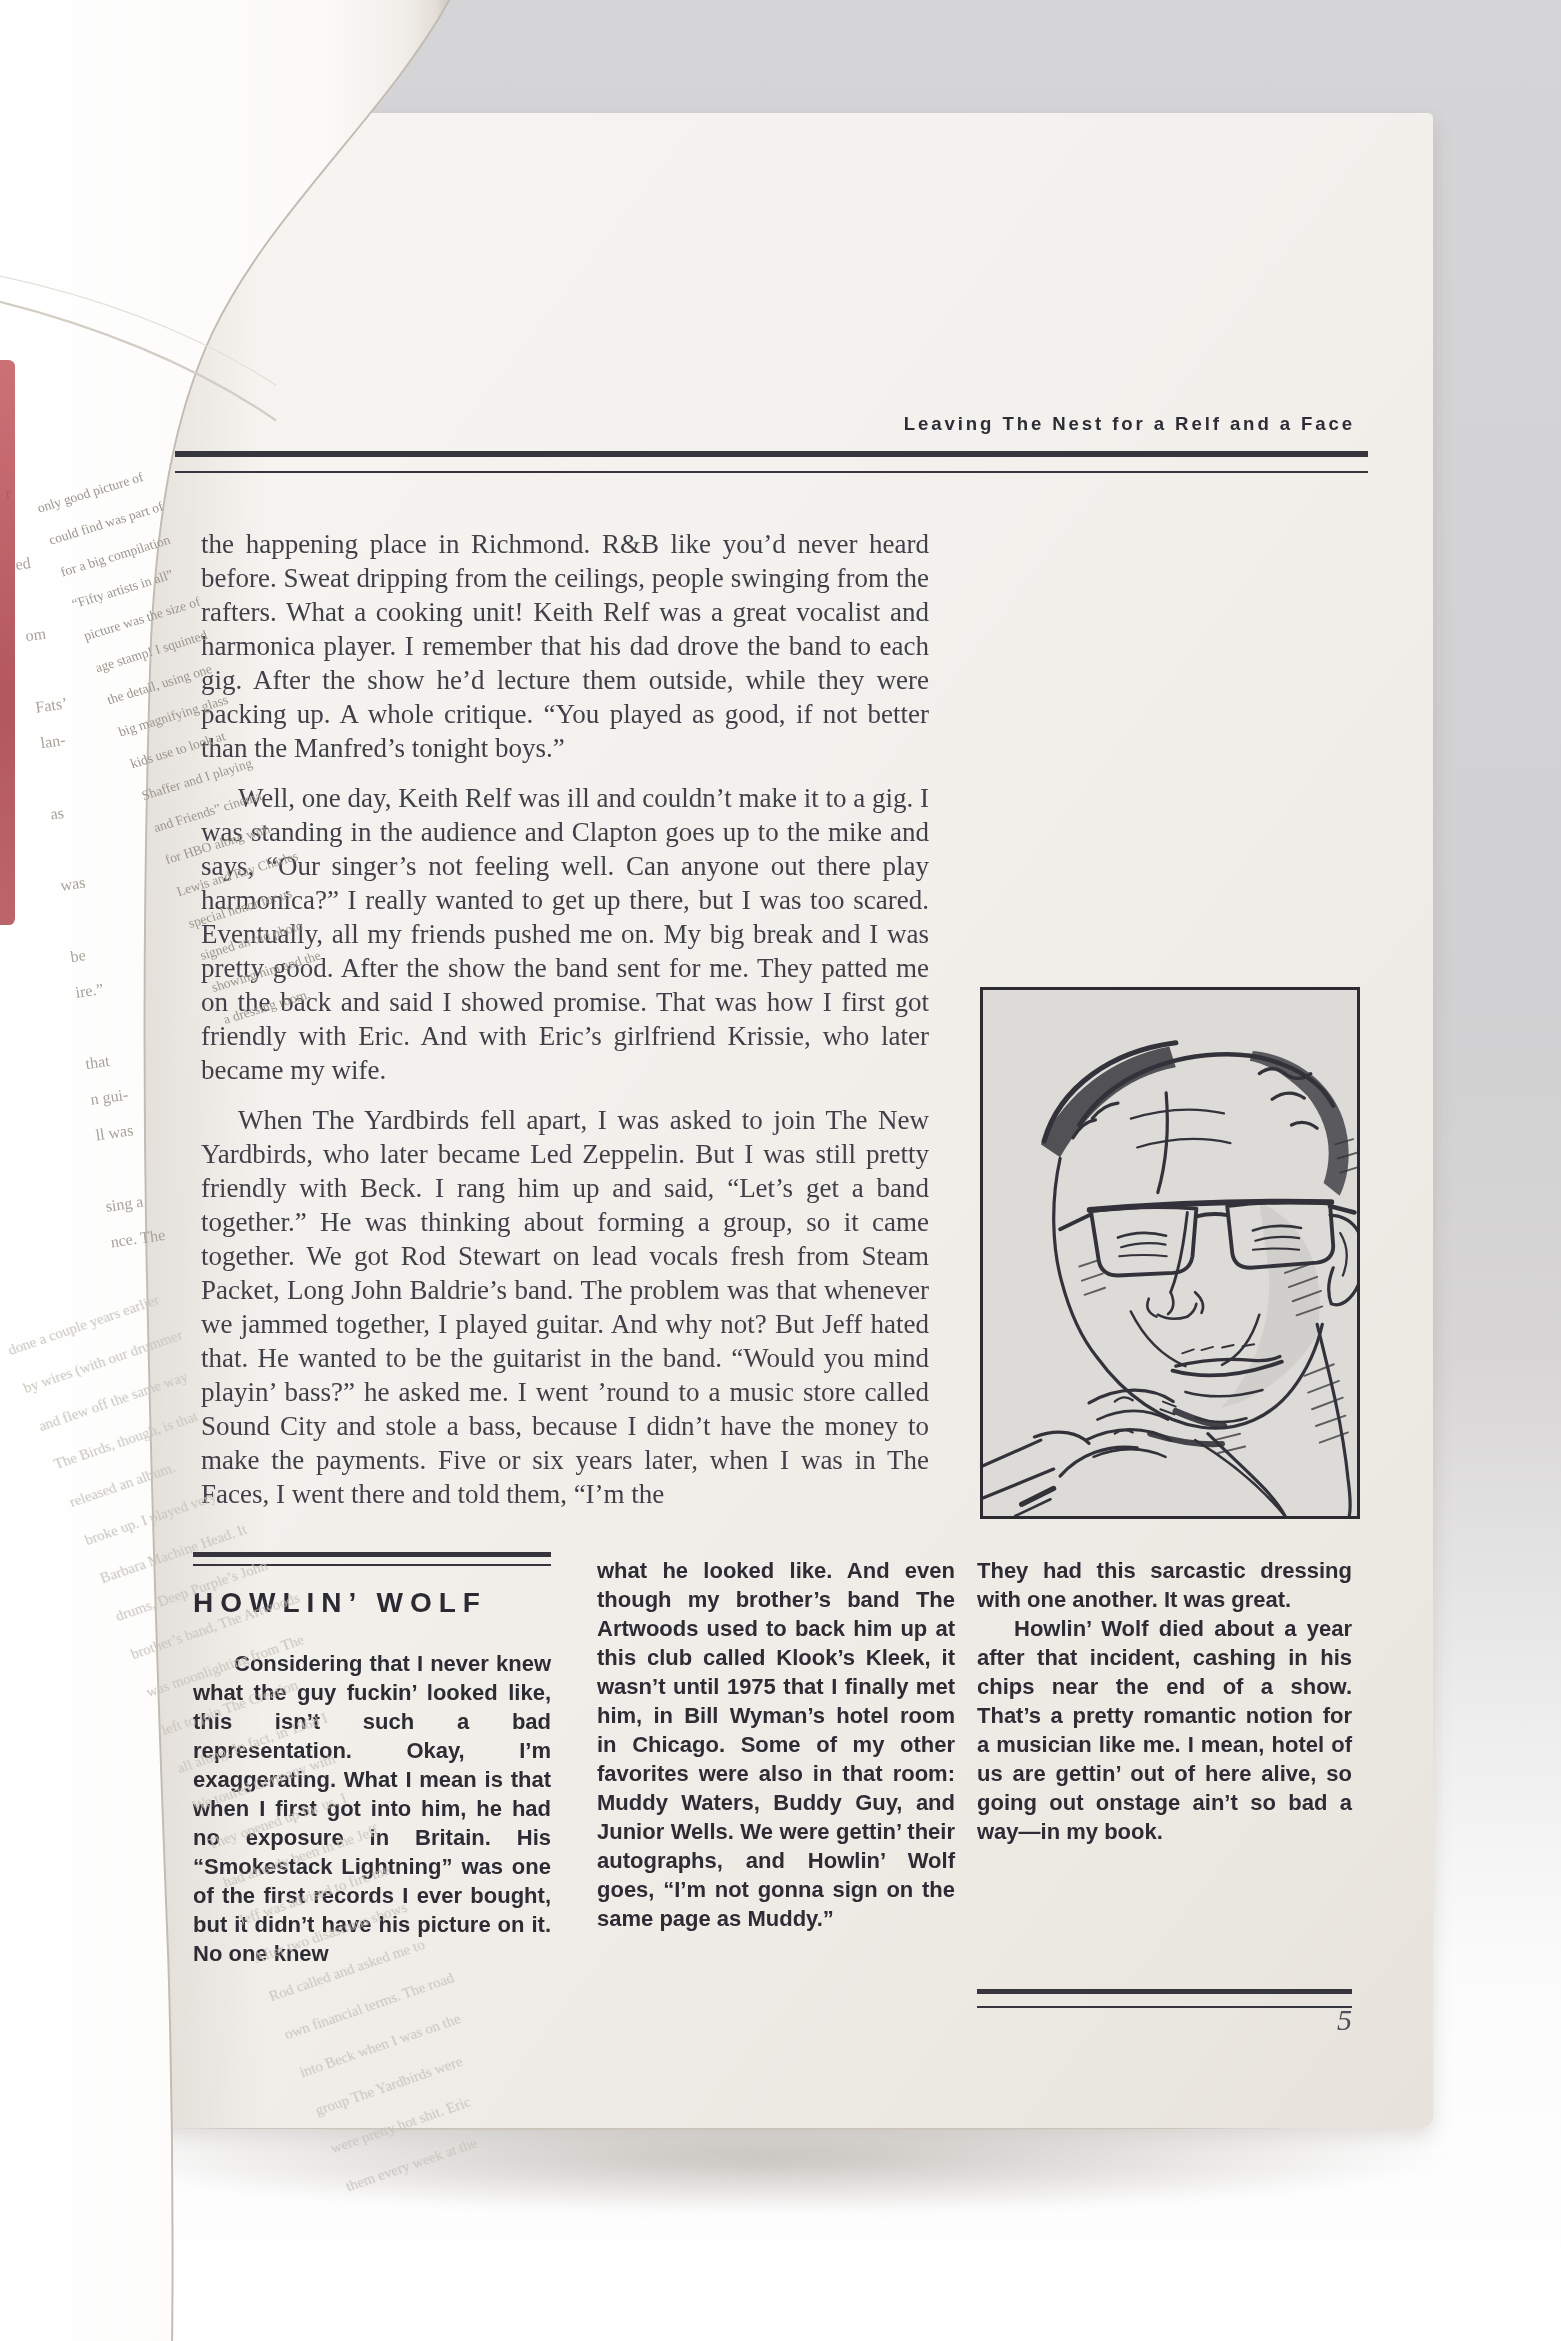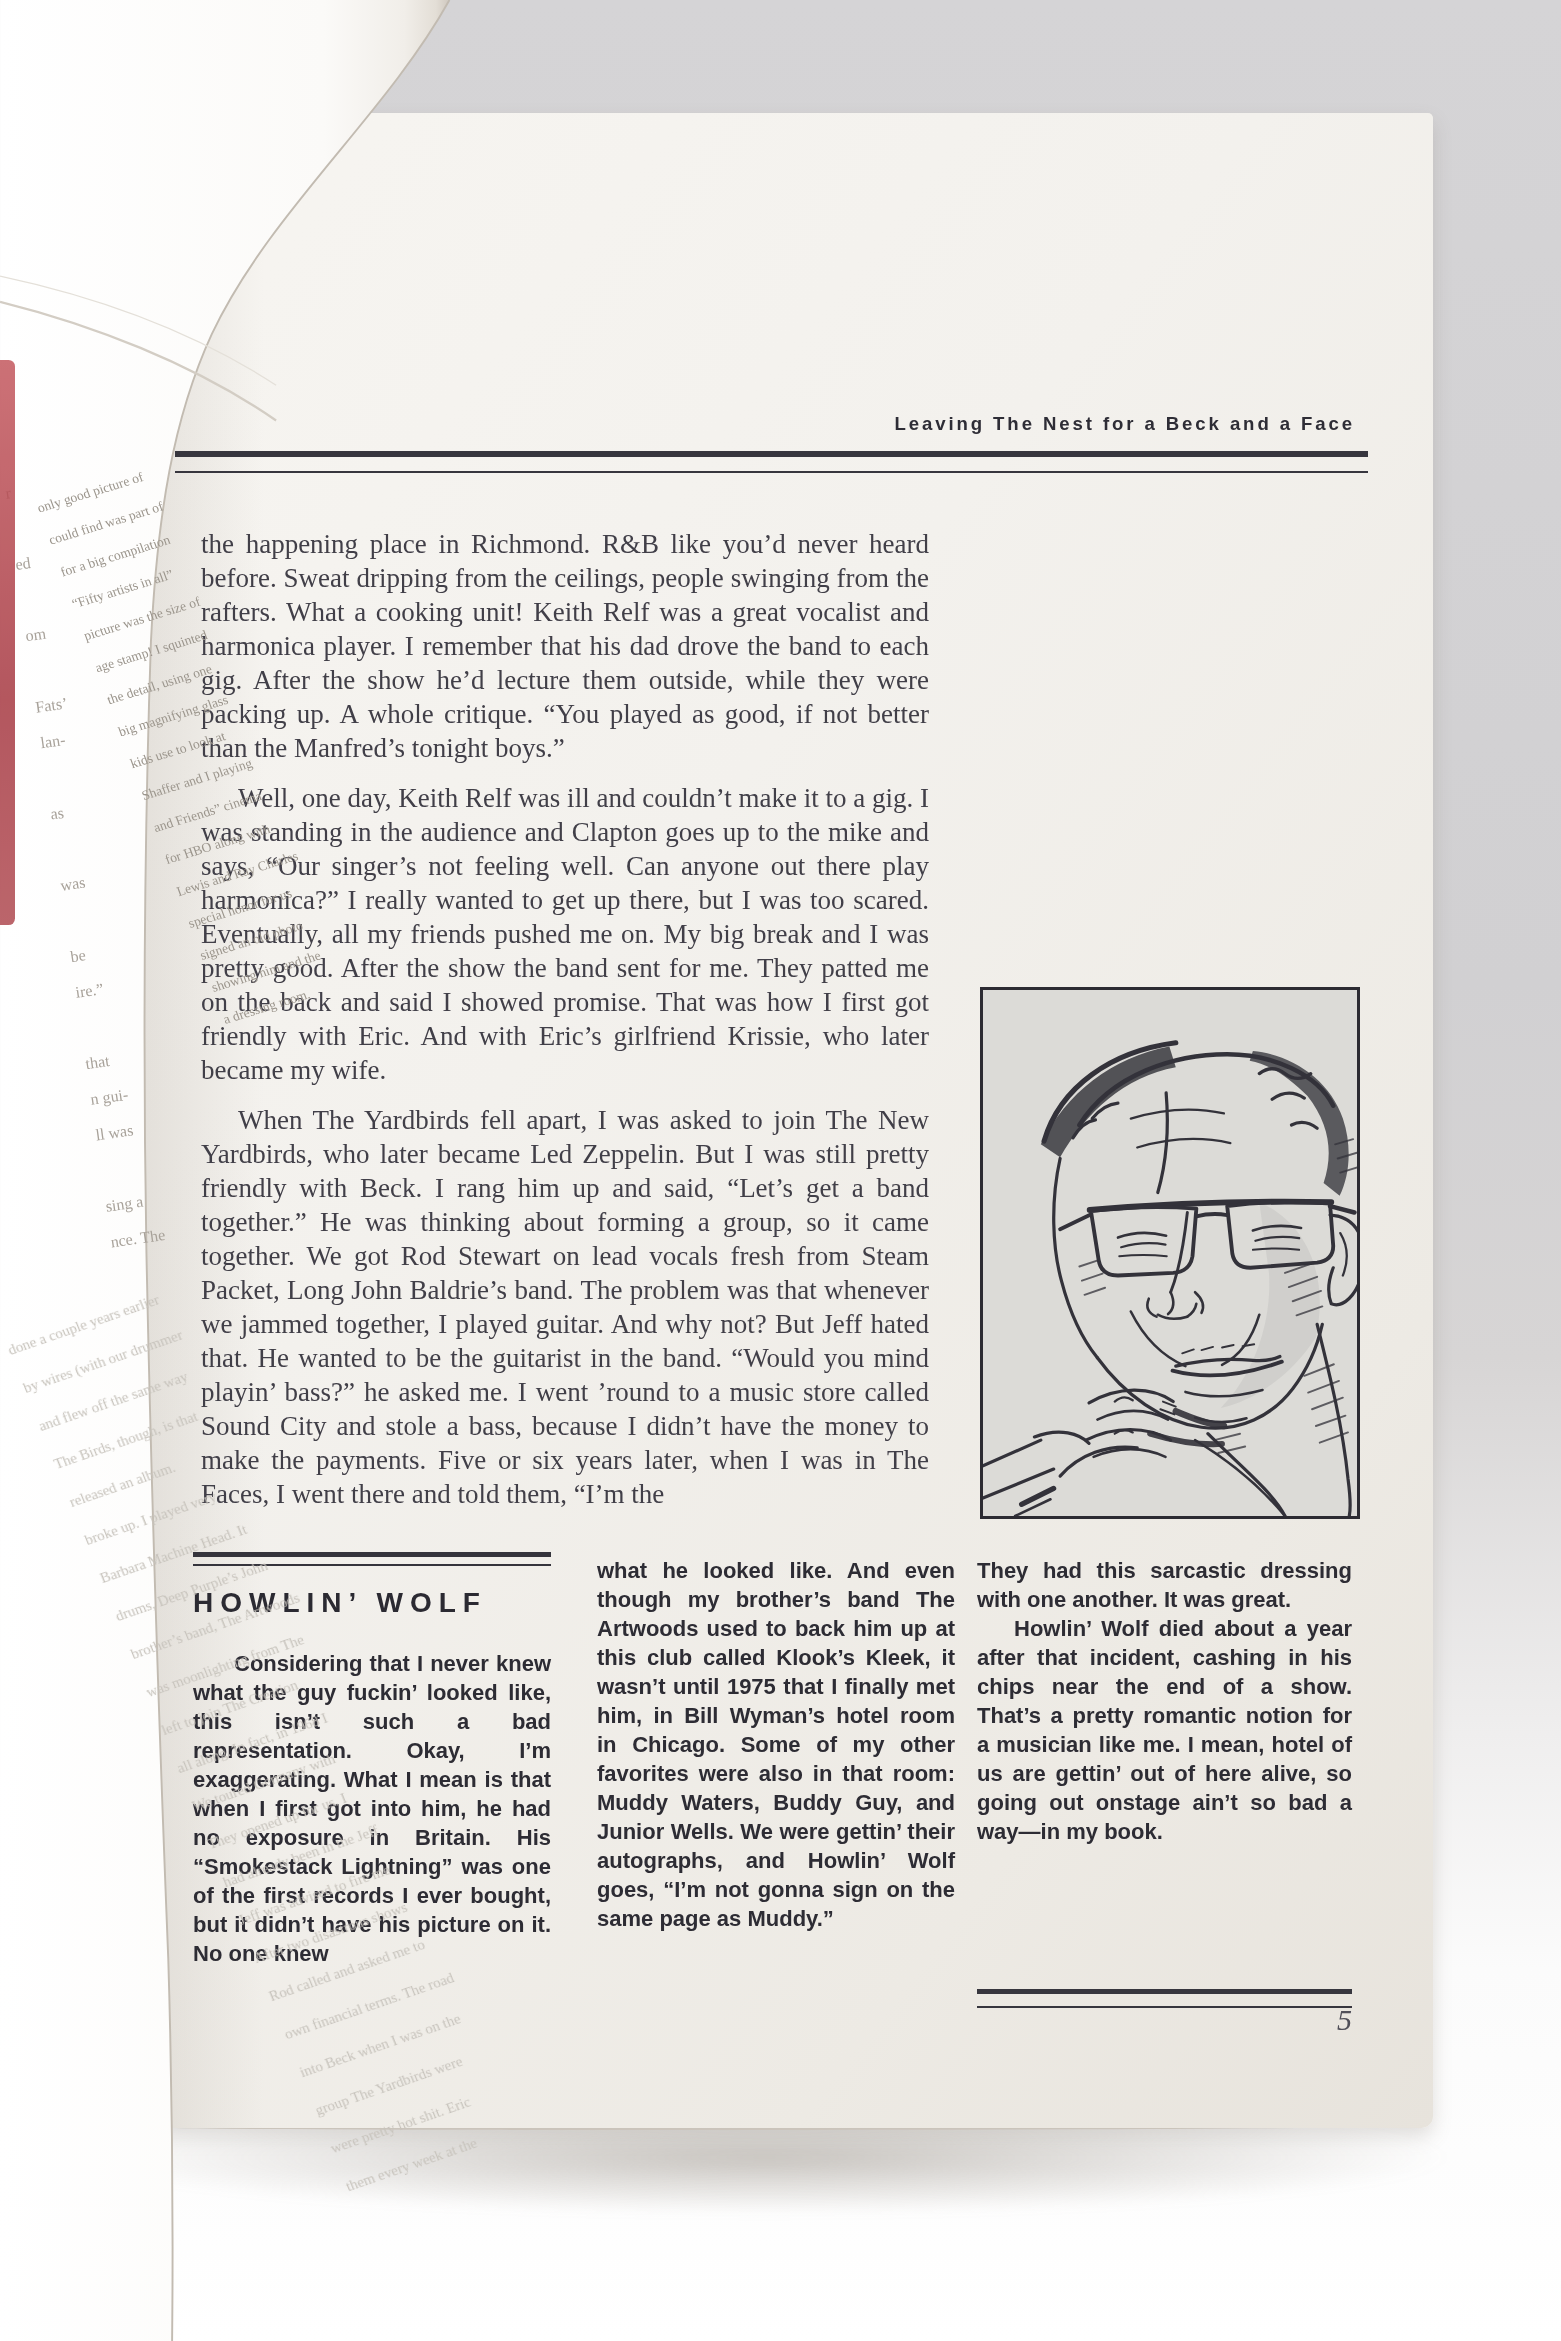--- a/index.html
+++ b/index.html
@@ -65,21 +65,21 @@
 
 <div class="stage">
 
   <div class="floor-shadow"></div>
   <div class="page-bottom-edge"></div>
 
   <div class="main-page">
     <div class="gutter-shade"></div>
   </div>
 
-  <div class="running-head">Leaving The Nest for a Beck and a Face</div>
+  <div class="running-head">Leaving The Nest for a Relf and a Face</div>
   <div class="rule" style="left:175px;top:451px;width:1193px;height:5.8px;"></div>
   <div class="rule" style="left:175px;top:471px;width:1193px;height:1.9px;"></div>
 
   <div class="body-text">
     <p>the happening place in Richmond. R&amp;B like you’d never heard before. Sweat dripping from the ceilings, people swinging from the rafters. What a cooking unit! Keith Relf was a great vocalist and harmonica player. I remember that his dad drove the band to each gig. After the show he’d lecture them outside, while they were packing up. A whole critique. “You played as good, if not better than the Manfred’s tonight boys.”</p>
     <p>Well, one day, Keith Relf was ill and couldn’t make it to a gig. I was standing in the audience and Clapton goes up to the mike and says, “Our singer’s not feeling well. Can anyone out there play harmonica?” I really wanted to get up there, but I was too scared. Eventually, all my friends pushed me on. My big break and I was pretty good. After the show the band sent for me. They patted me on the back and said I showed promise. That was how I first got friendly with Eric. And with Eric’s girlfriend Krissie, who later became my wife.</p>
     <p>When The Yardbirds fell apart, I was asked to join The New Yardbirds, who later became Led Zeppelin. But I was still pretty friendly with Beck. I rang him up and said, “Let’s get a band together.” He was thinking about forming a group, so it came together. We got Rod Stewart on lead vocals fresh from Steam Packet, Long John Baldrie’s band. The problem was that whenever we jammed together, I played guitar. And why not? But Jeff hated that. He wanted to be the guitarist in the band. “Would you mind playin’ bass?” he asked me. I went ’round to a music store called Sound City and stole a bass, because I didn’t have the money to make the payments. Five or six years later, when I was in The Faces, I went there and told them, “I’m the</p>
   </div>
 
   <figure class="figure" style="margin:0;">

